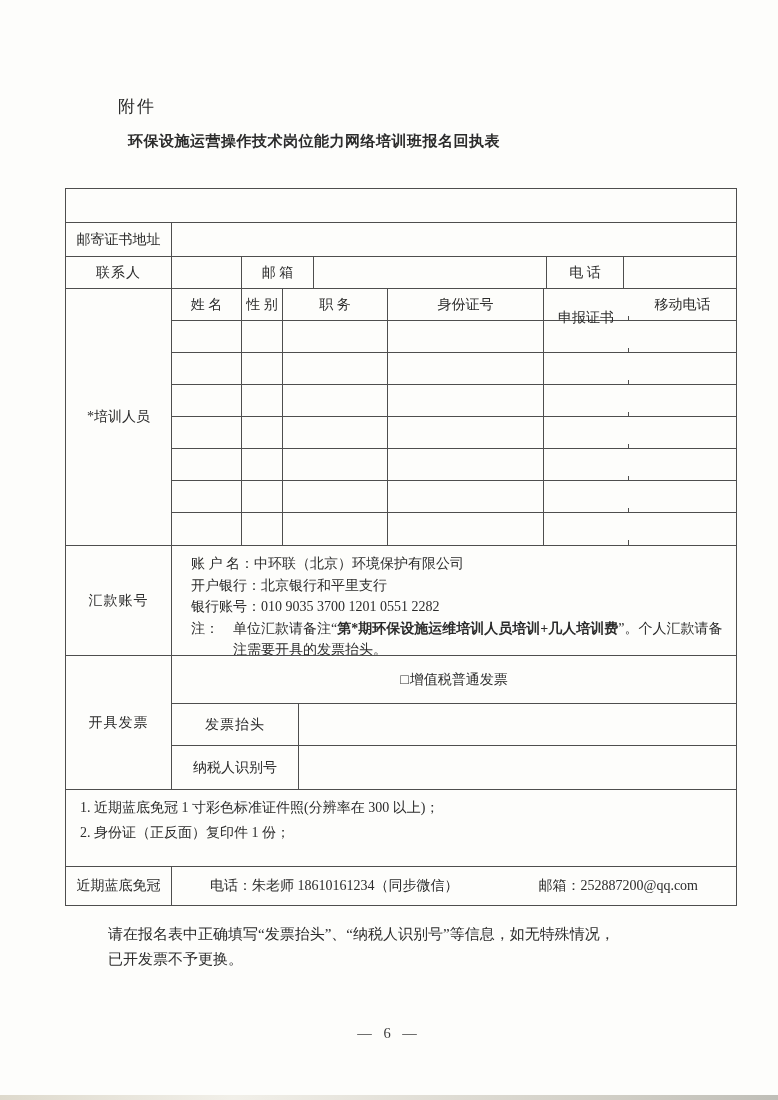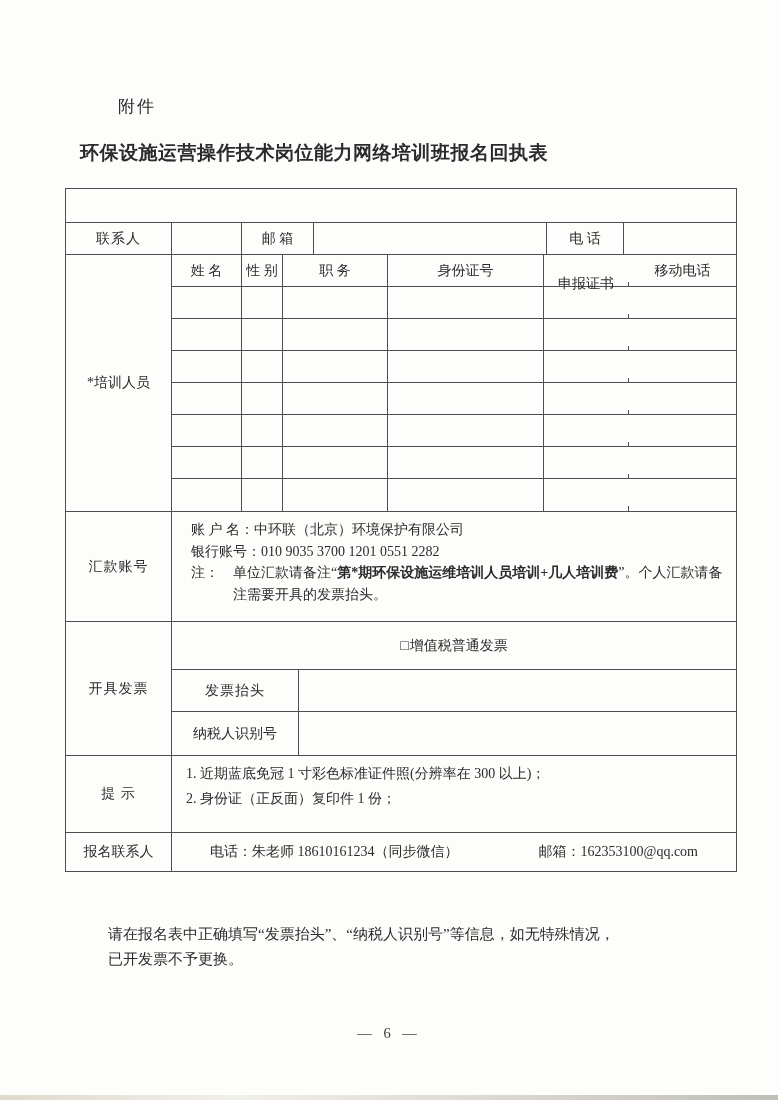--- a/index.html
+++ b/index.html
@@ -8,22 +8,22 @@
     background:#fdfdfb;
     font-family:"Liberation Serif","DejaVu Serif",serif;
     color:#2b2b2b;
   }
   .page{position:absolute;inset:0;}
   .attachment{
     position:absolute;left:118px;top:95px;
     font-size:17px;letter-spacing:2px;
   }
   .title{
-    position:absolute;left:0;top:140px;width:628px;
-    text-align:center;font-size:19px;font-weight:bold;
+    position:absolute;left:0;top:132px;width:628px;
+    text-align:center;font-size:15px;font-weight:bold;
     font-family:"Liberation Sans","DejaVu Sans",sans-serif;
     letter-spacing:0.5px;
   }
   .tbl{
     position:absolute;left:65px;top:188px;width:672px;
     border:1px solid #4e4e4e;box-sizing:border-box;
     font-size:14px;
   }
   .row{display:flex;border-bottom:1px solid #4e4e4e;box-sizing:border-box;}
   .row.last{border-bottom:none;}
@@ -96,20 +96,24 @@
   <div class="attachment">附件</div>
 
   <div class="title">环保设施运营操作技术岗位能力网络培训班报名回执表</div>
 
   <div class="tbl">
 
     <div class="row" style="height:34px;">
       <div class="c grow end"></div>
     </div>
 
+    <div class="row" style="height:34px;">
+      <div class="c lblcol" style="letter-spacing:0;">邮寄证书地址</div>
+      <div class="c grow end"></div>
+    </div>
 
     <div class="row" style="height:32px;">
       <div class="c lblcol">联系人</div>
       <div class="c w70"></div>
       <div class="c w72">邮 箱</div>
       <div class="c grow"></div>
       <div class="c w77">电 话</div>
       <div class="c w112 end"></div>
     </div>
 
@@ -181,20 +185,21 @@
             <div class="pc cw5"></div>
             <div class="pc end"></div>
           </div>
         </div>
     </div>
 
     <div class="row" style="height:110px;">
       <div class="c lblcol">汇款账号</div>
       <div class="c grow end remit-content">
         <div class="remit-line">账 户 名：中环联（北京）环境保护有限公司</div>
+        <div class="remit-line">开户银行：北京银行和平里支行</div>
         <div class="remit-line">银行账号：010 9035 3700 1201 0551 2282</div>
         <div class="note">
           <span class="note-prefix">注：</span>
           <span class="note-body"><span>单位汇款请备注“</span><span class="bold">第*期环保设施运维培训人员培训+几人培训费</span><span>”。个人汇款请备注需要开具的发票抬头。</span></span>
         </div>
       </div>
     </div>
 
     <div class="row">
       <div class="c lblcol">开具发票</div>
@@ -210,32 +215,31 @@
           <div class="ival"></div>
         </div>
         <div class="irow" style="height:43px;">
           <div class="ilabel" style="letter-spacing:0;">纳税人识别号</div>
           <div class="ival"></div>
         </div>
       </div>
     </div>
 
     <div class="row" style="height:77px;">
-      <div class="c lblcol">提 示</div>
       <div class="c grow end tips-content">
         <div>1. 近期蓝底免冠 1 寸彩色标准证件照(分辨率在 300 以上)；</div>
         <div>2. 身份证（正反面）复印件 1 份；</div>
       </div>
     </div>
 
     <div class="row last" style="height:38px;">
-      <div class="c lblcol" style="letter-spacing:0;">报名联系人</div>
+      <div class="c lblcol" style="letter-spacing:0;">近期蓝底免冠</div>
       <div class="c grow end regc-content">
         <span>电话：朱老师 18610161234（同步微信）</span>
-        <span>邮箱：162353100@qq.com</span>
+        <span>邮箱：252887200@qq.com</span>
       </div>
     </div>
 
   </div>
 
   <div class="footer-note">
     <div>请在报名表中正确填写“发票抬头”、“纳税人识别号”等信息，如无特殊情况，</div>
     <div>已开发票不予更换。</div>
   </div>
 

